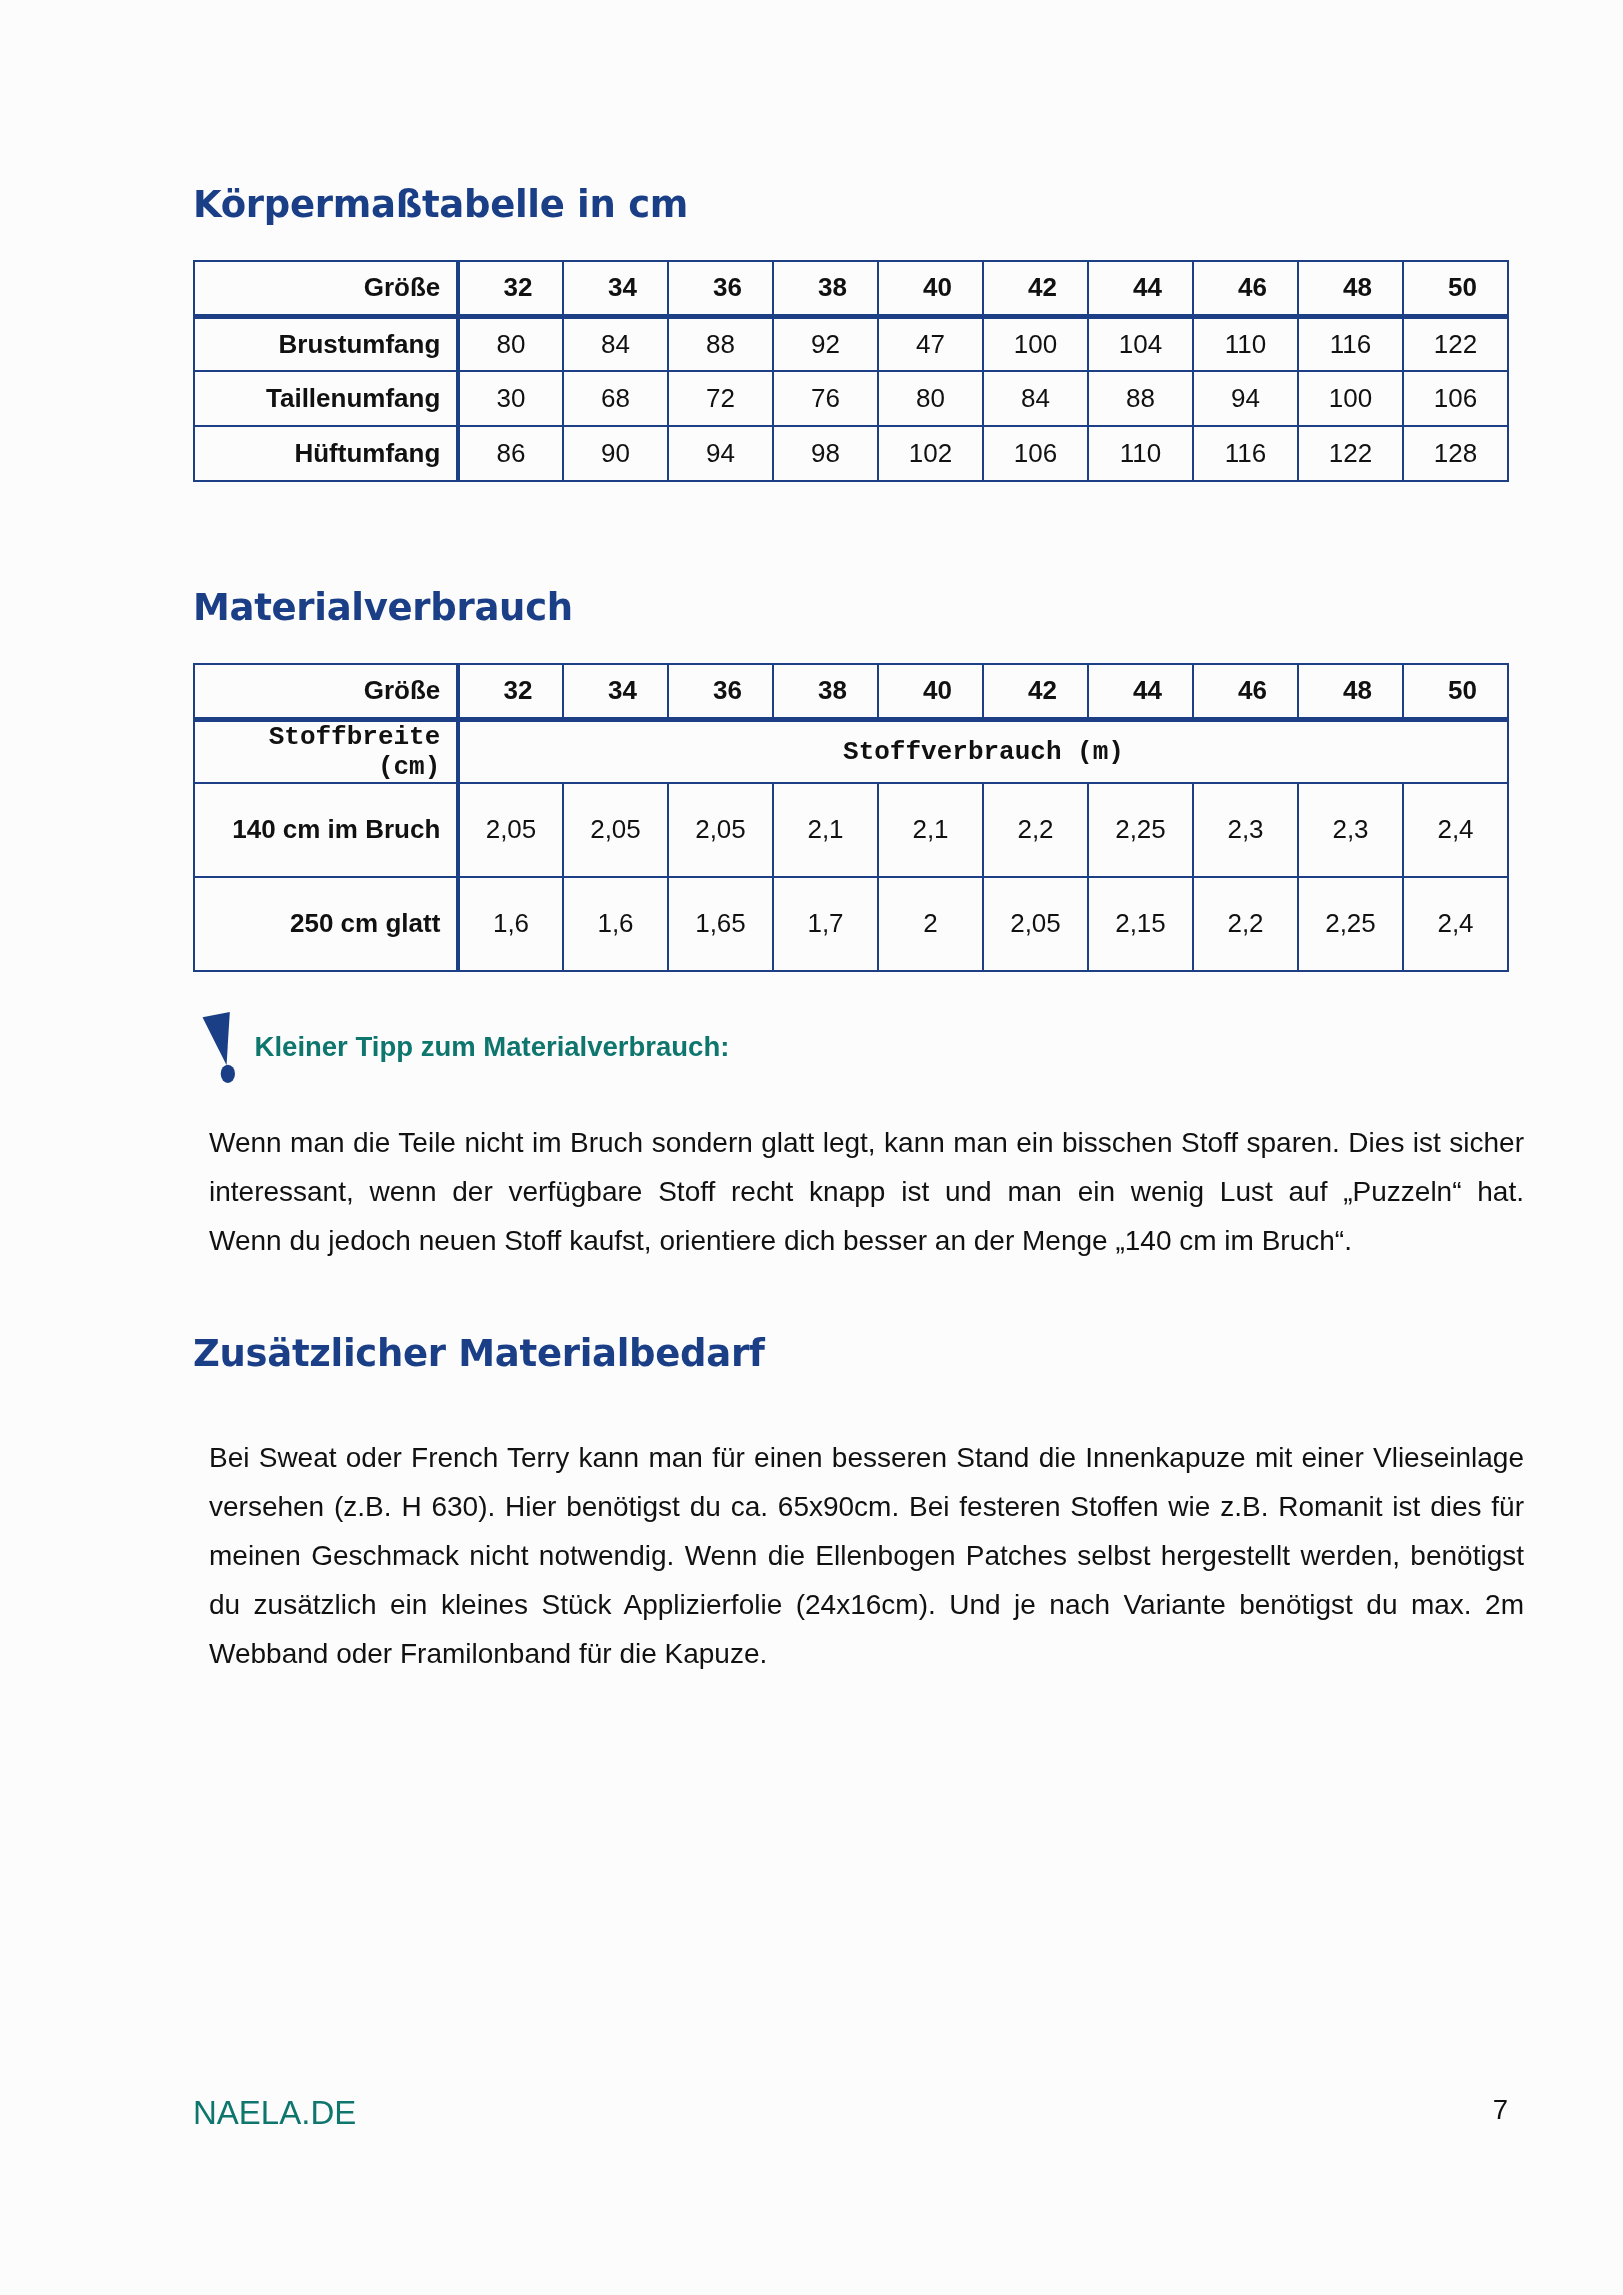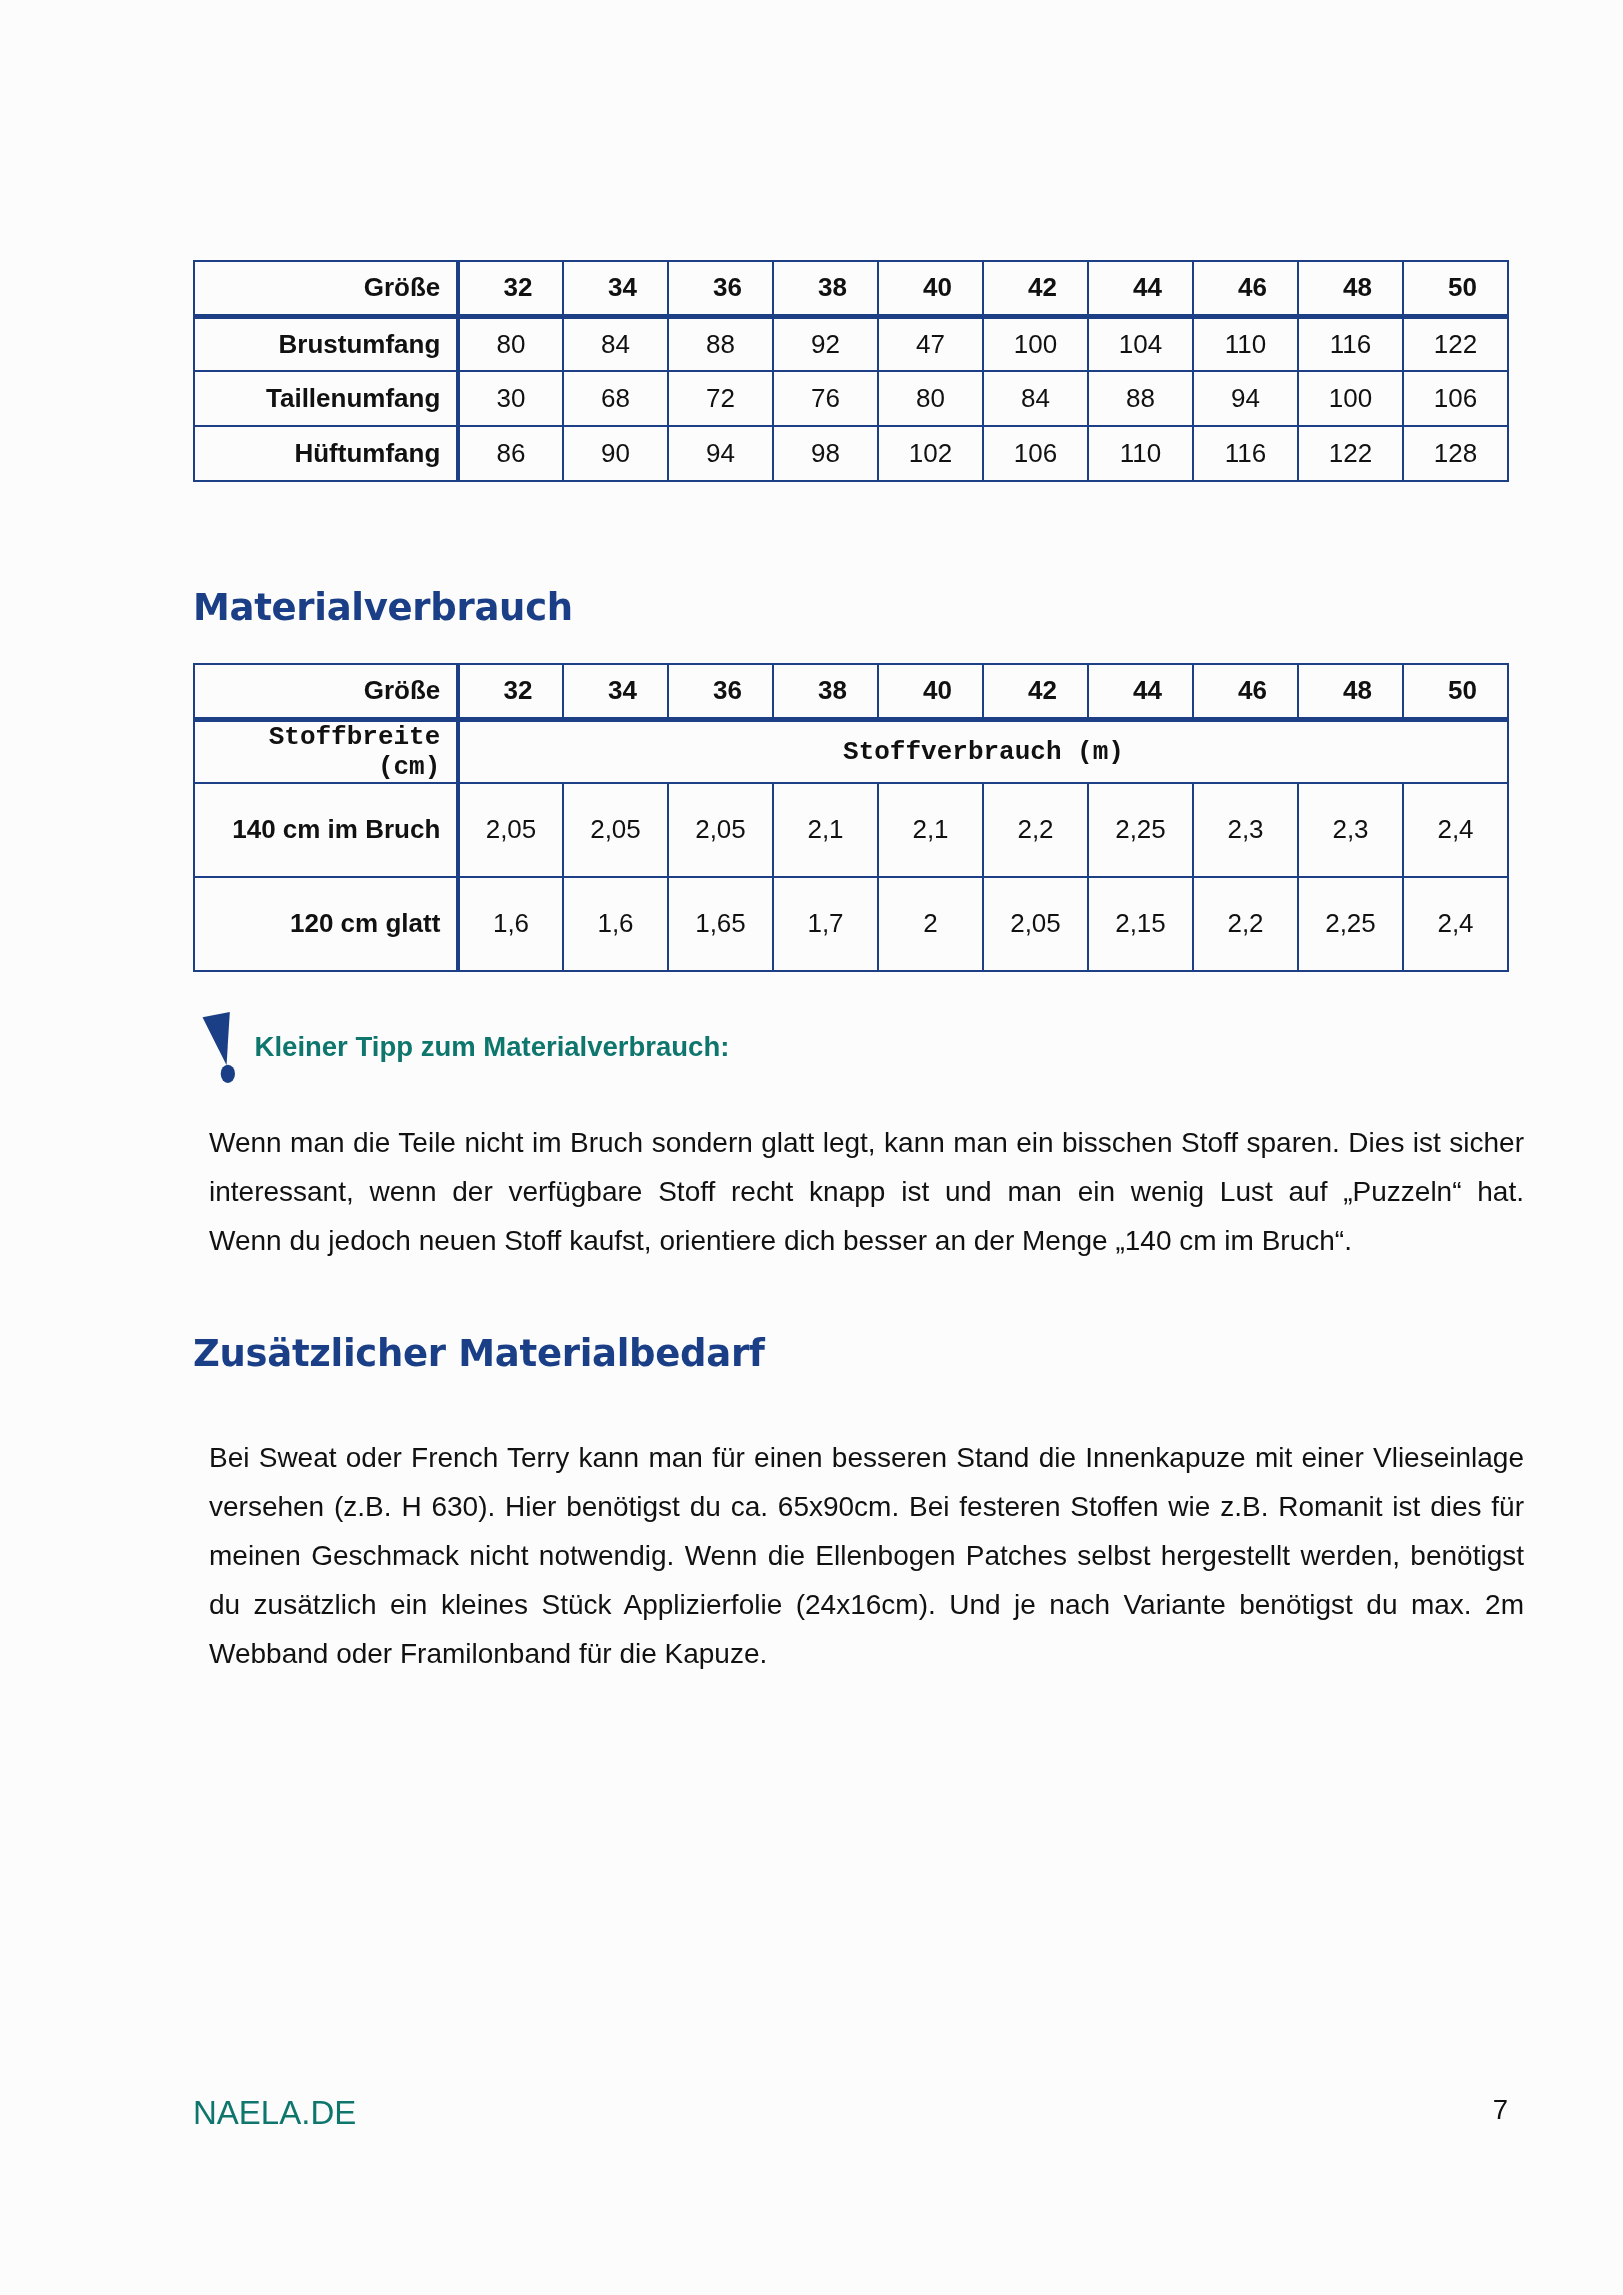--- a/index.html
+++ b/index.html
@@ -138,20 +138,21 @@
       font-size: 27.5px;
       color: #111111;
       white-space: nowrap;
     }
   </style>
 </head>
 <body>
 
 <div class="page">
 
+  <h1 id="h1" class="heading">Körpermaßtabelle in cm</h1>
 
   <table id="table1" class="sizes">
     <colgroup>
       <col class="label-col">
         <col class="val-col">
         <col class="val-col">
         <col class="val-col">
         <col class="val-col">
         <col class="val-col">
         <col class="val-col">
@@ -257,21 +258,21 @@
       <td>2,05</td>
       <td>2,1</td>
       <td>2,1</td>
       <td>2,2</td>
       <td>2,25</td>
       <td>2,3</td>
       <td>2,3</td>
       <td>2,4</td>
     </tr>
     <tr class="data-row">
-      <td class="label">120 cm glatt</td>
+      <td class="label">250 cm glatt</td>
       <td>1,6</td>
       <td>1,6</td>
       <td>1,65</td>
       <td>1,7</td>
       <td>2</td>
       <td>2,05</td>
       <td>2,15</td>
       <td>2,2</td>
       <td>2,25</td>
       <td>2,4</td>

